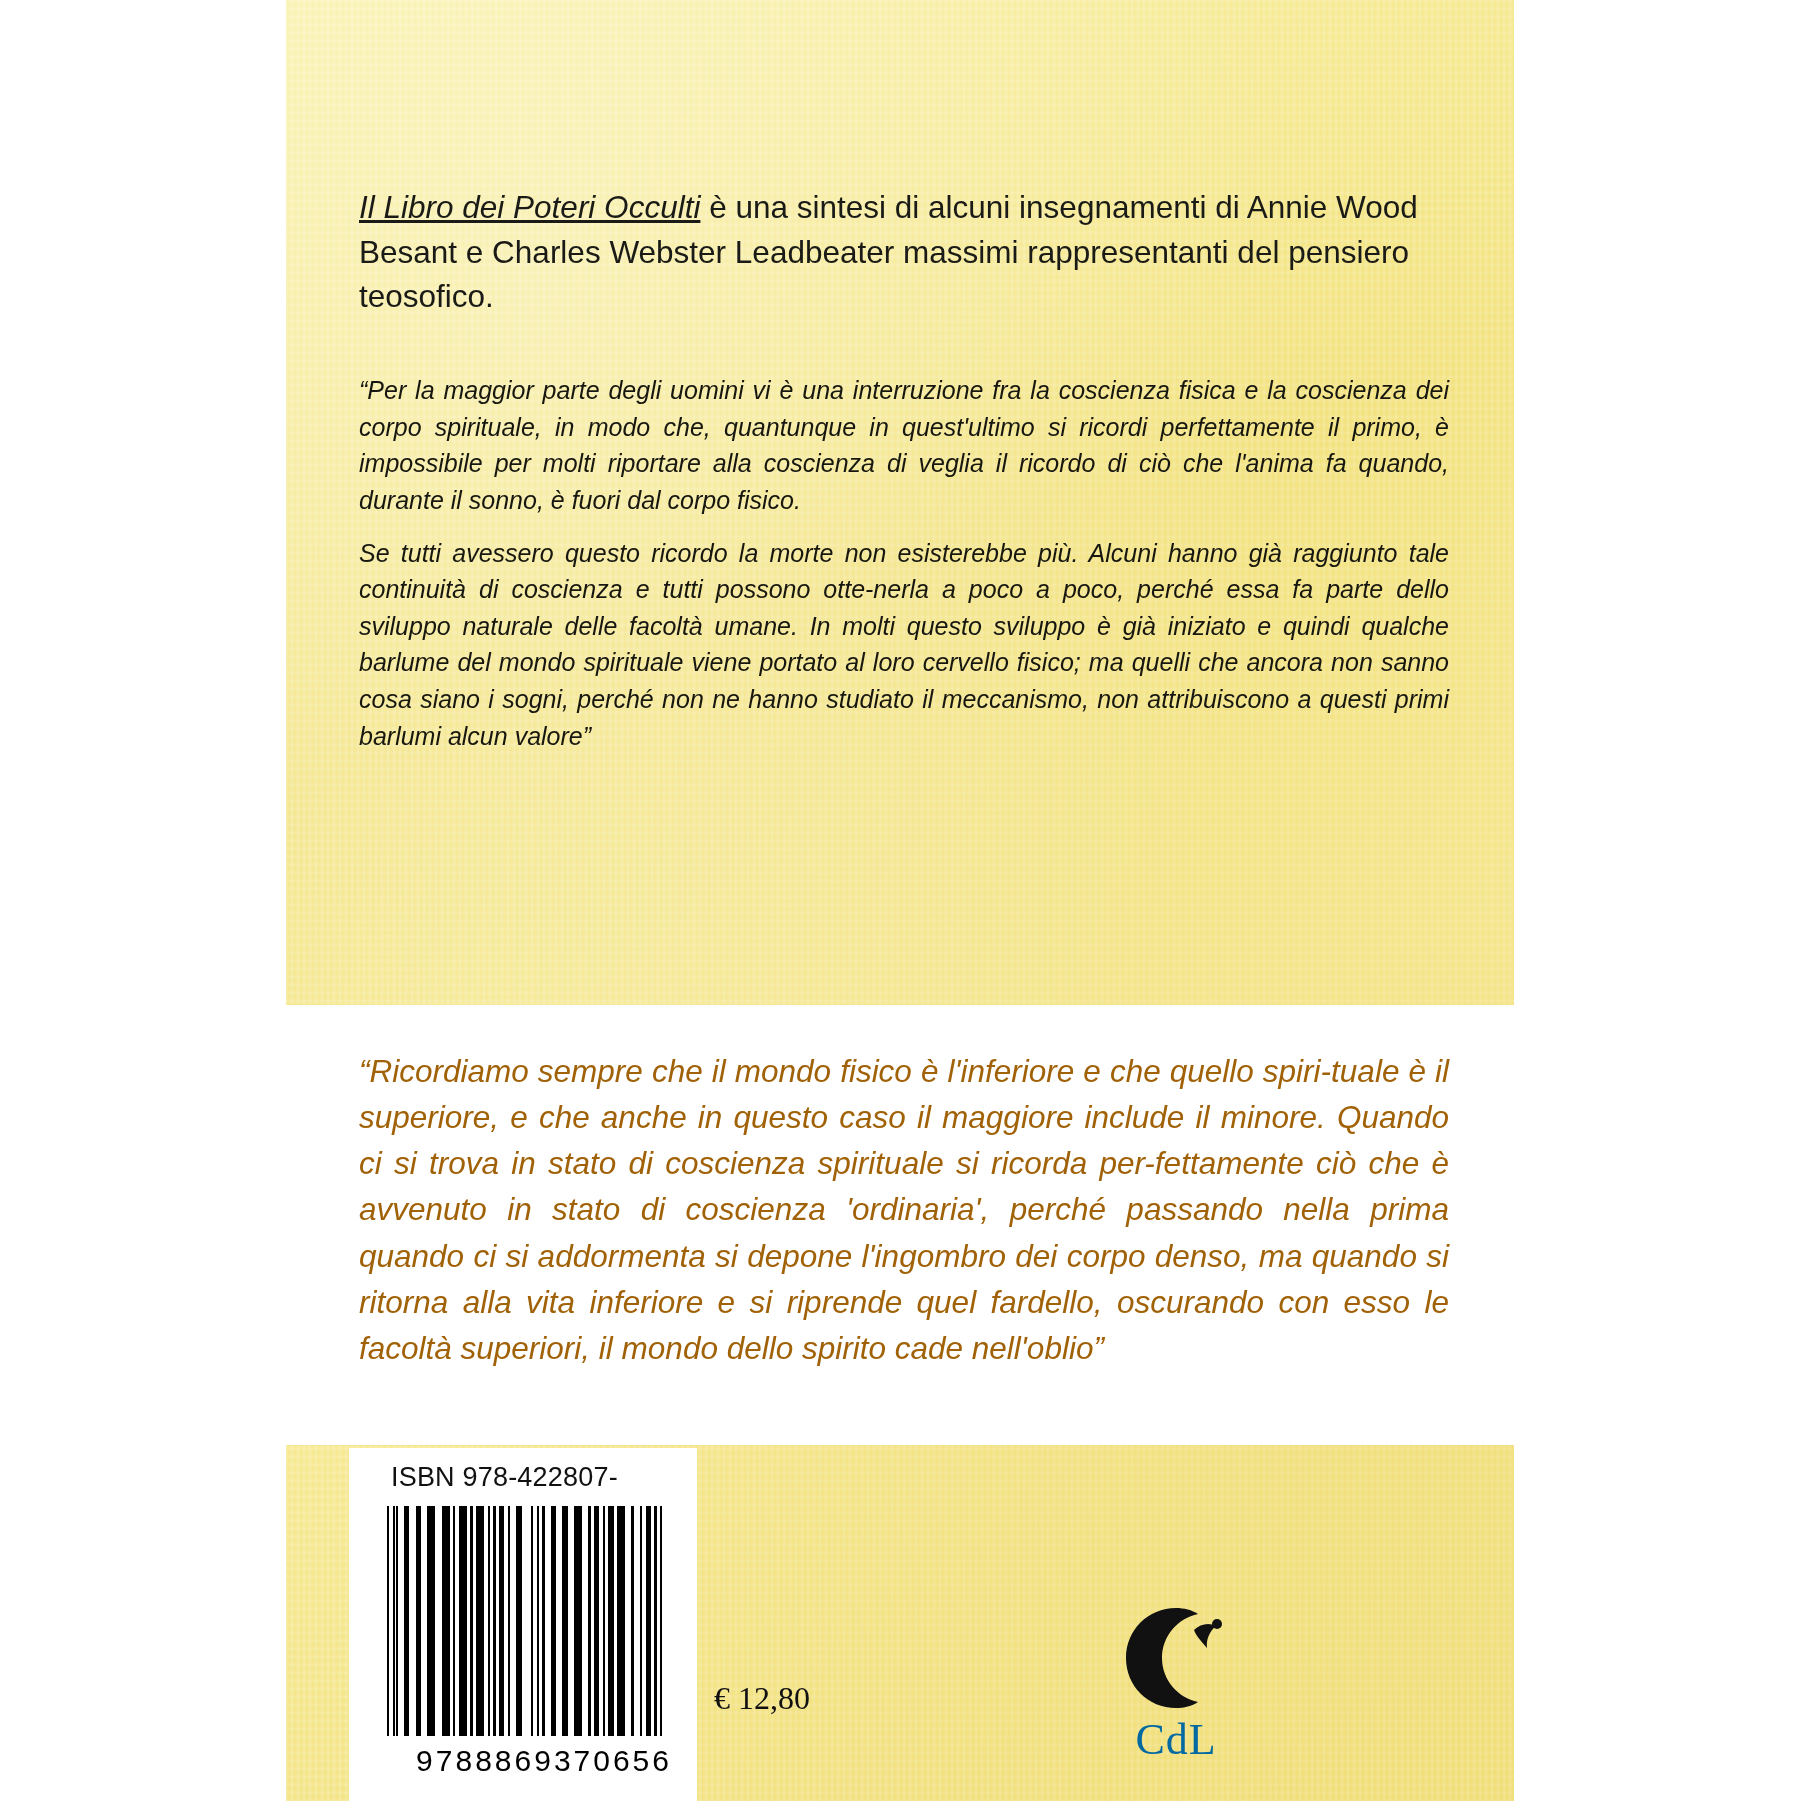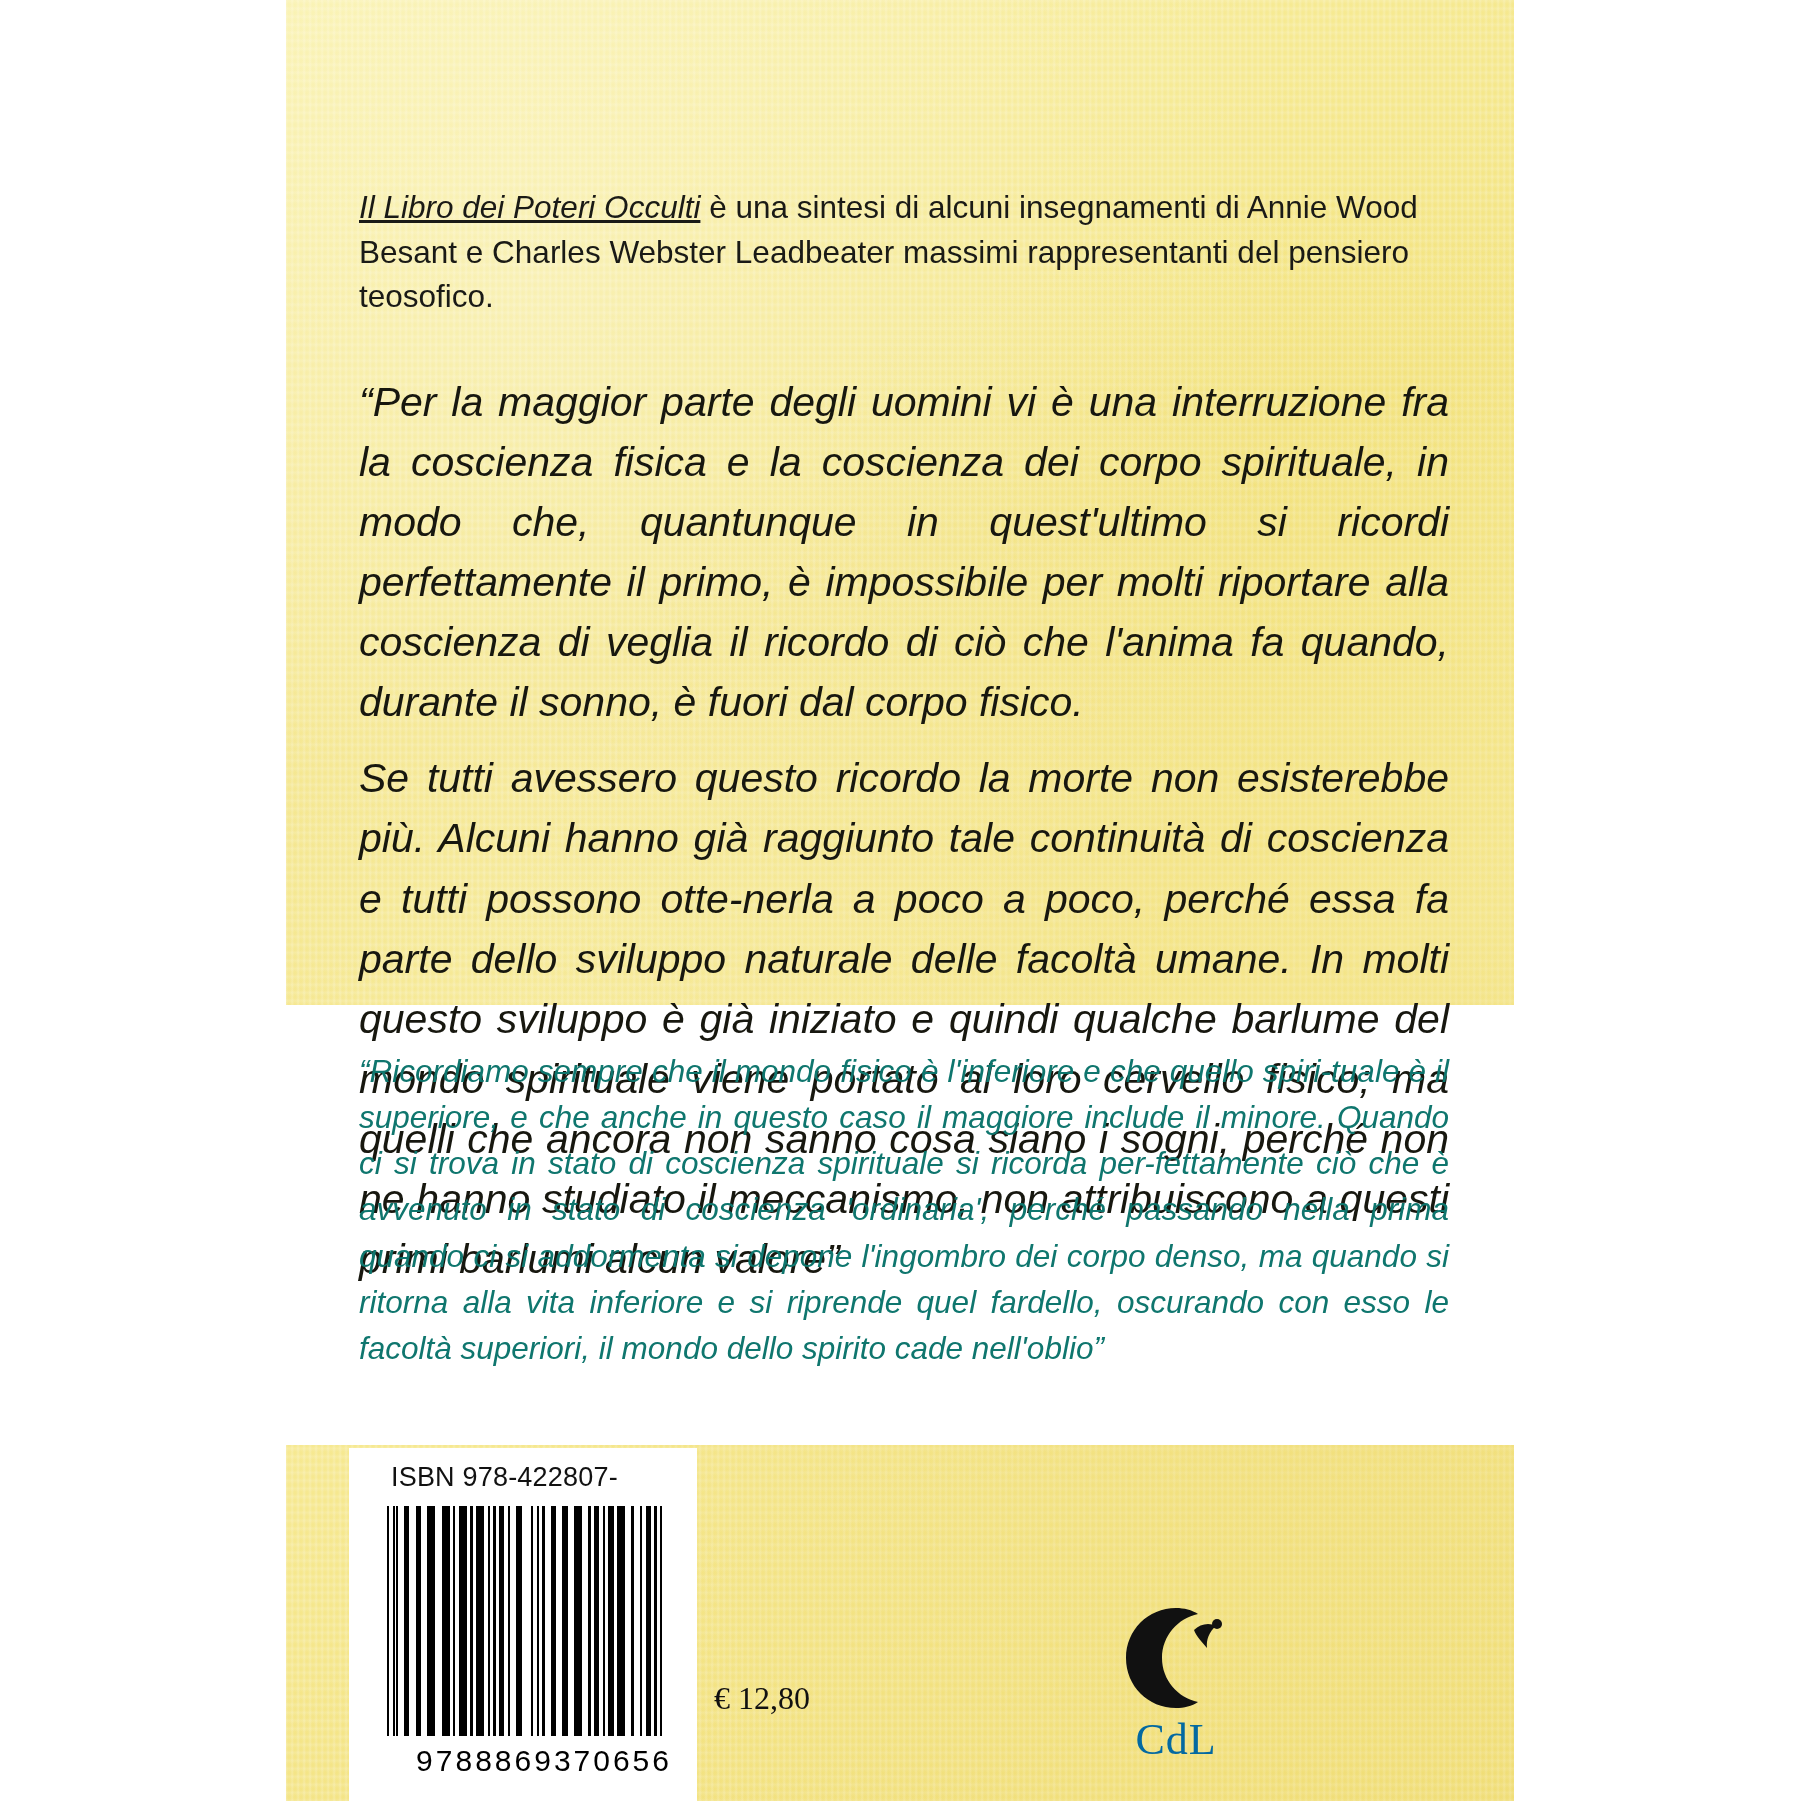--- a/index.html
+++ b/index.html
@@ -80,38 +80,38 @@
     font-style: italic;
     text-decoration: underline;
     text-align: center;
   }
 
   .block-quote1 {
     position: absolute;
     left: 73px;
     top: 372px;
     width: 1090px;
-    font-size: 41px;
+    font-size: 25px;
     line-height: 1.465;
     font-style: italic;
     color: #17170f;
     text-align: justify;
   }
   .block-quote1 p { margin: 0; }
   .block-quote1 p + p { margin-top: 16px; }
 
   .block-quote2 {
     position: absolute;
     left: 73px;
     top: 1048px;
     width: 1090px;
     font-size: 31.5px;
     line-height: 1.465;
     font-style: italic;
-    color: #0f766e;
+    color: #a16207;
     text-align: justify;
   }
   .block-quote2 p { margin: 0; }
 
   
   .barcode-box {
     position: absolute;
     left: 63px;
     top: 1448px;
     width: 348px;

